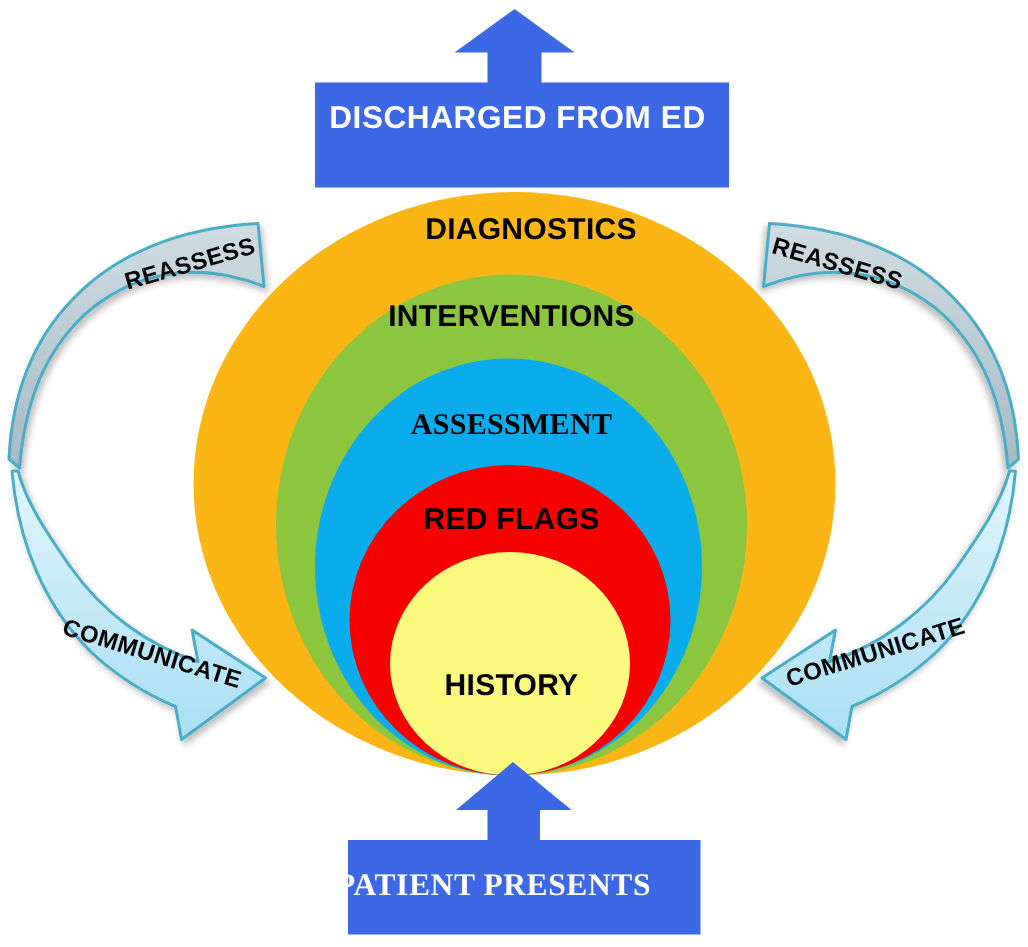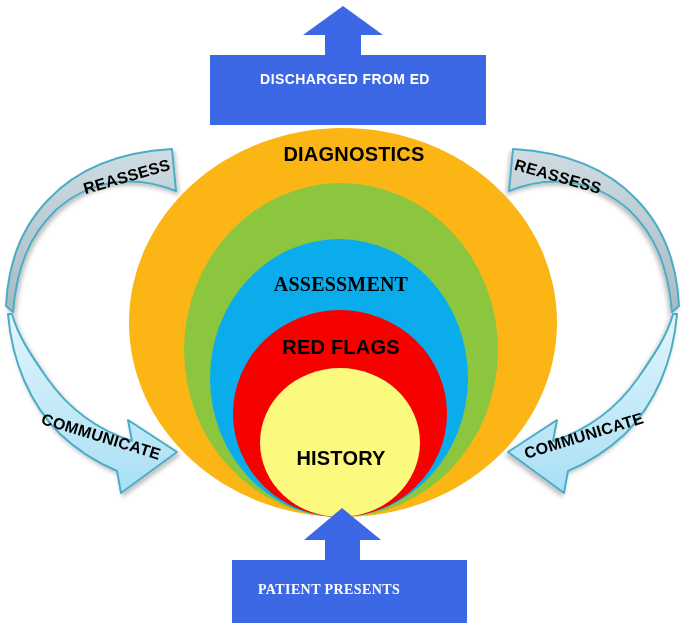--- a/index.html
+++ b/index.html
@@ -15,21 +15,21 @@
     position:absolute;
     transform:translate(-50%,-50%);
     font-weight:700;
     color:#000;
     white-space:nowrap;
     letter-spacing:0.2px;
   }
   .ring-label{font-size:20px;}
   .banner-label{
     color:#ffffff;
-    font-size:14px;
+    font-size:21px;
     letter-spacing:0.4px;
   }
   .side-label{font-size:16px;letter-spacing:0.3px;}
   .rot-l-reassess{transform:translate(-50%,-50%) rotate(-16deg);}
   .rot-r-reassess{transform:translate(-50%,-50%) rotate(16deg);}
   .rot-l-comm{transform:translate(-50%,-50%) rotate(17deeg);}
   .rot-l-comm{transform:translate(-50%,-50%) rotate(17deg);}
   .rot-r-comm{transform:translate(-50%,-50%) rotate(-17deg);}
 </style>
 </head>
@@ -81,20 +81,21 @@
 
     <polygon points="342,508 381,540 360,540 360,562 325,562 325,540 304,540" fill="#3C67E5"></polygon>
 
     <rect x="232" y="560" width="235" height="63" fill="#3C67E5"></rect>
   </svg>
 
   <div class="label banner-label" style="left:345px;top:79px;">DISCHARGED FROM ED</div>
   <div class="label banner-label" style="left:329px;top:590px;font-family:Liberation Serif, serif;">PATIENT PRESENTS</div>
 
   <div class="label ring-label" style="left:354px;top:154px;">DIAGNOSTICS</div>
+  <div class="label ring-label" style="left:341px;top:212px;">INTERVENTIONS</div>
   <div class="label ring-label" style="left:341px;top:284px;font-family:Liberation Serif, serif;">ASSESSMENT</div>
   <div class="label ring-label" style="left:341px;top:347px;text-align:right;">RED FLAGS</div>
   <div class="label ring-label" style="left:341px;top:442px;margin-top:16px;">HISTORY</div>
 
   <div class="label side-label rot-l-reassess" style="left:127px;top:177px;">REASSESS</div>
   <div class="label side-label rot-r-reassess" style="left:558px;top:177px;">REASSESS</div>
   <div class="label side-label rot-l-comm" style="left:101px;top:437px;">COMMUNICATE</div>
   <div class="label side-label rot-r-comm" style="left:584px;top:436px;">COMMUNICATE</div>
 
 </div>

